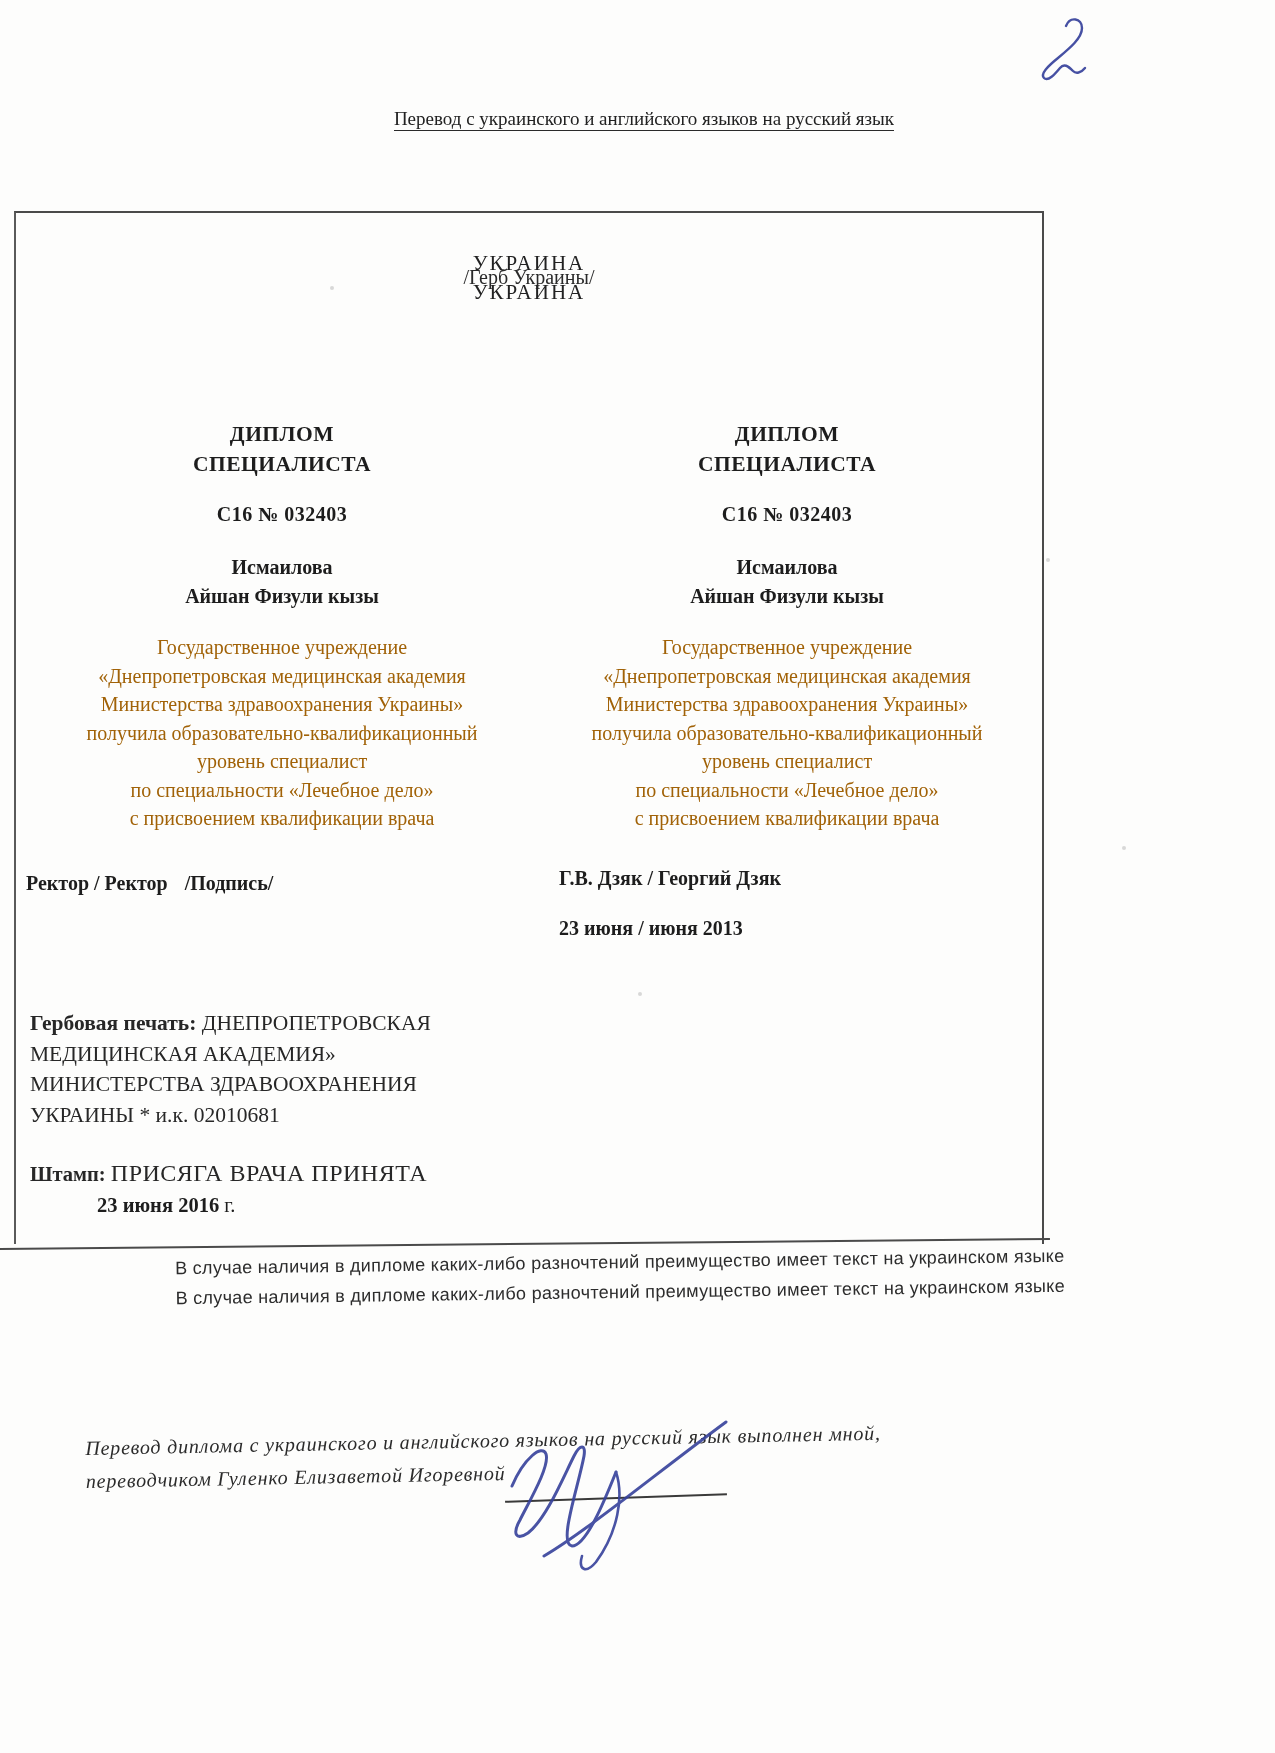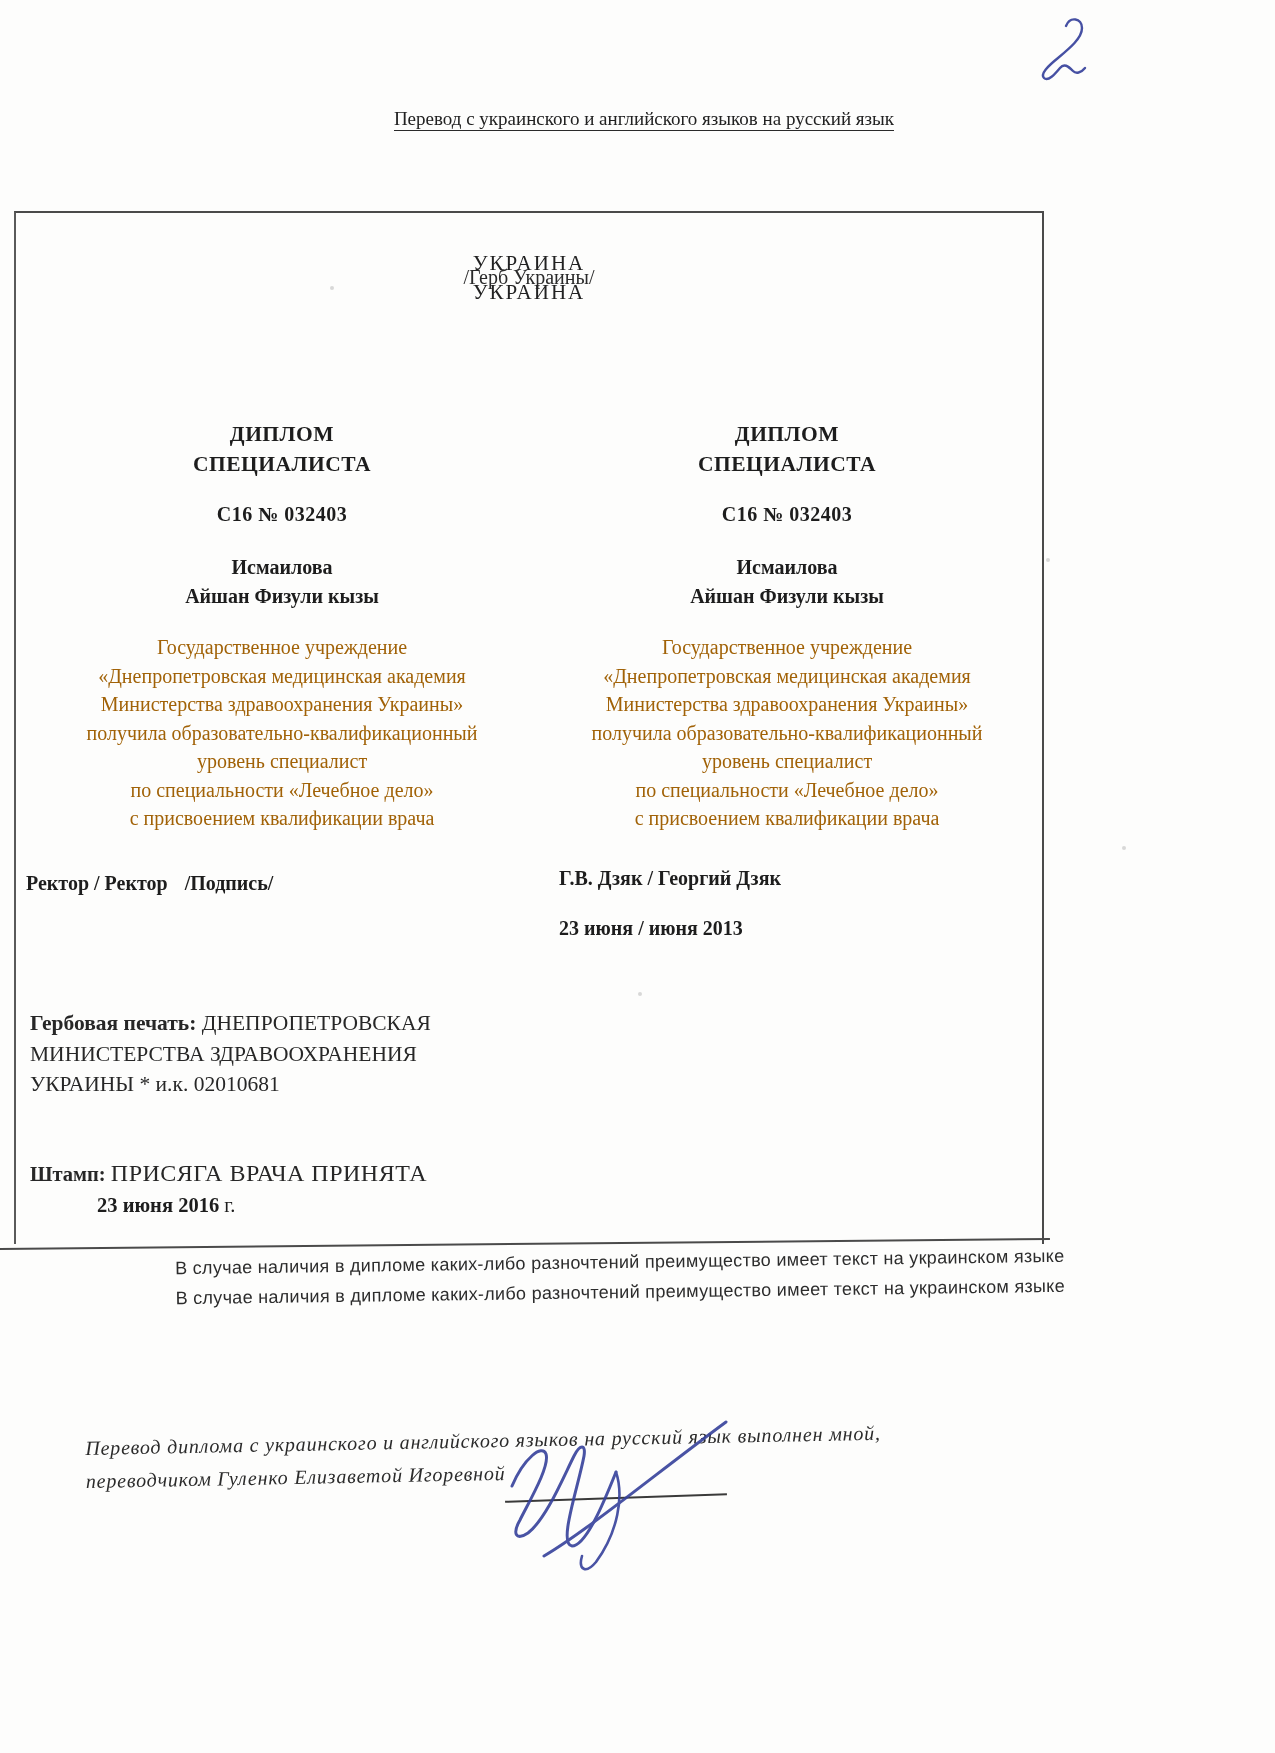--- a/index.html
+++ b/index.html
@@ -149,20 +149,21 @@
       <div>с присвоением квалификации врача</div>
     </div>
     <div class="abs signer-name b">Г.В. Дзяк / Георгий Дзяк</div>
     <div class="abs issue-date b">23 июня / июня 2013</div>
 
     <div class="abs seal-block">
       <div>
         <span class="b">Гербовая печать:</span>
         <span>ДНЕПРОПЕТРОВСКАЯ</span>
       </div>
+      <div>МЕДИЦИНСКАЯ АКАДЕМИЯ»</div>
       <div>МИНИСТЕРСТВА ЗДРАВООХРАНЕНИЯ</div>
       <div>УКРАИНЫ * и.к. 02010681</div>
     </div>
 
     <div class="abs stamp-line1">
       <span class="b">Штамп:</span>
       <span class="stamp-text">ПРИСЯГА ВРАЧА ПРИНЯТА</span>
     </div>
     <div class="abs stamp-line2">
       <span class="b i">23 июня 2016</span>

